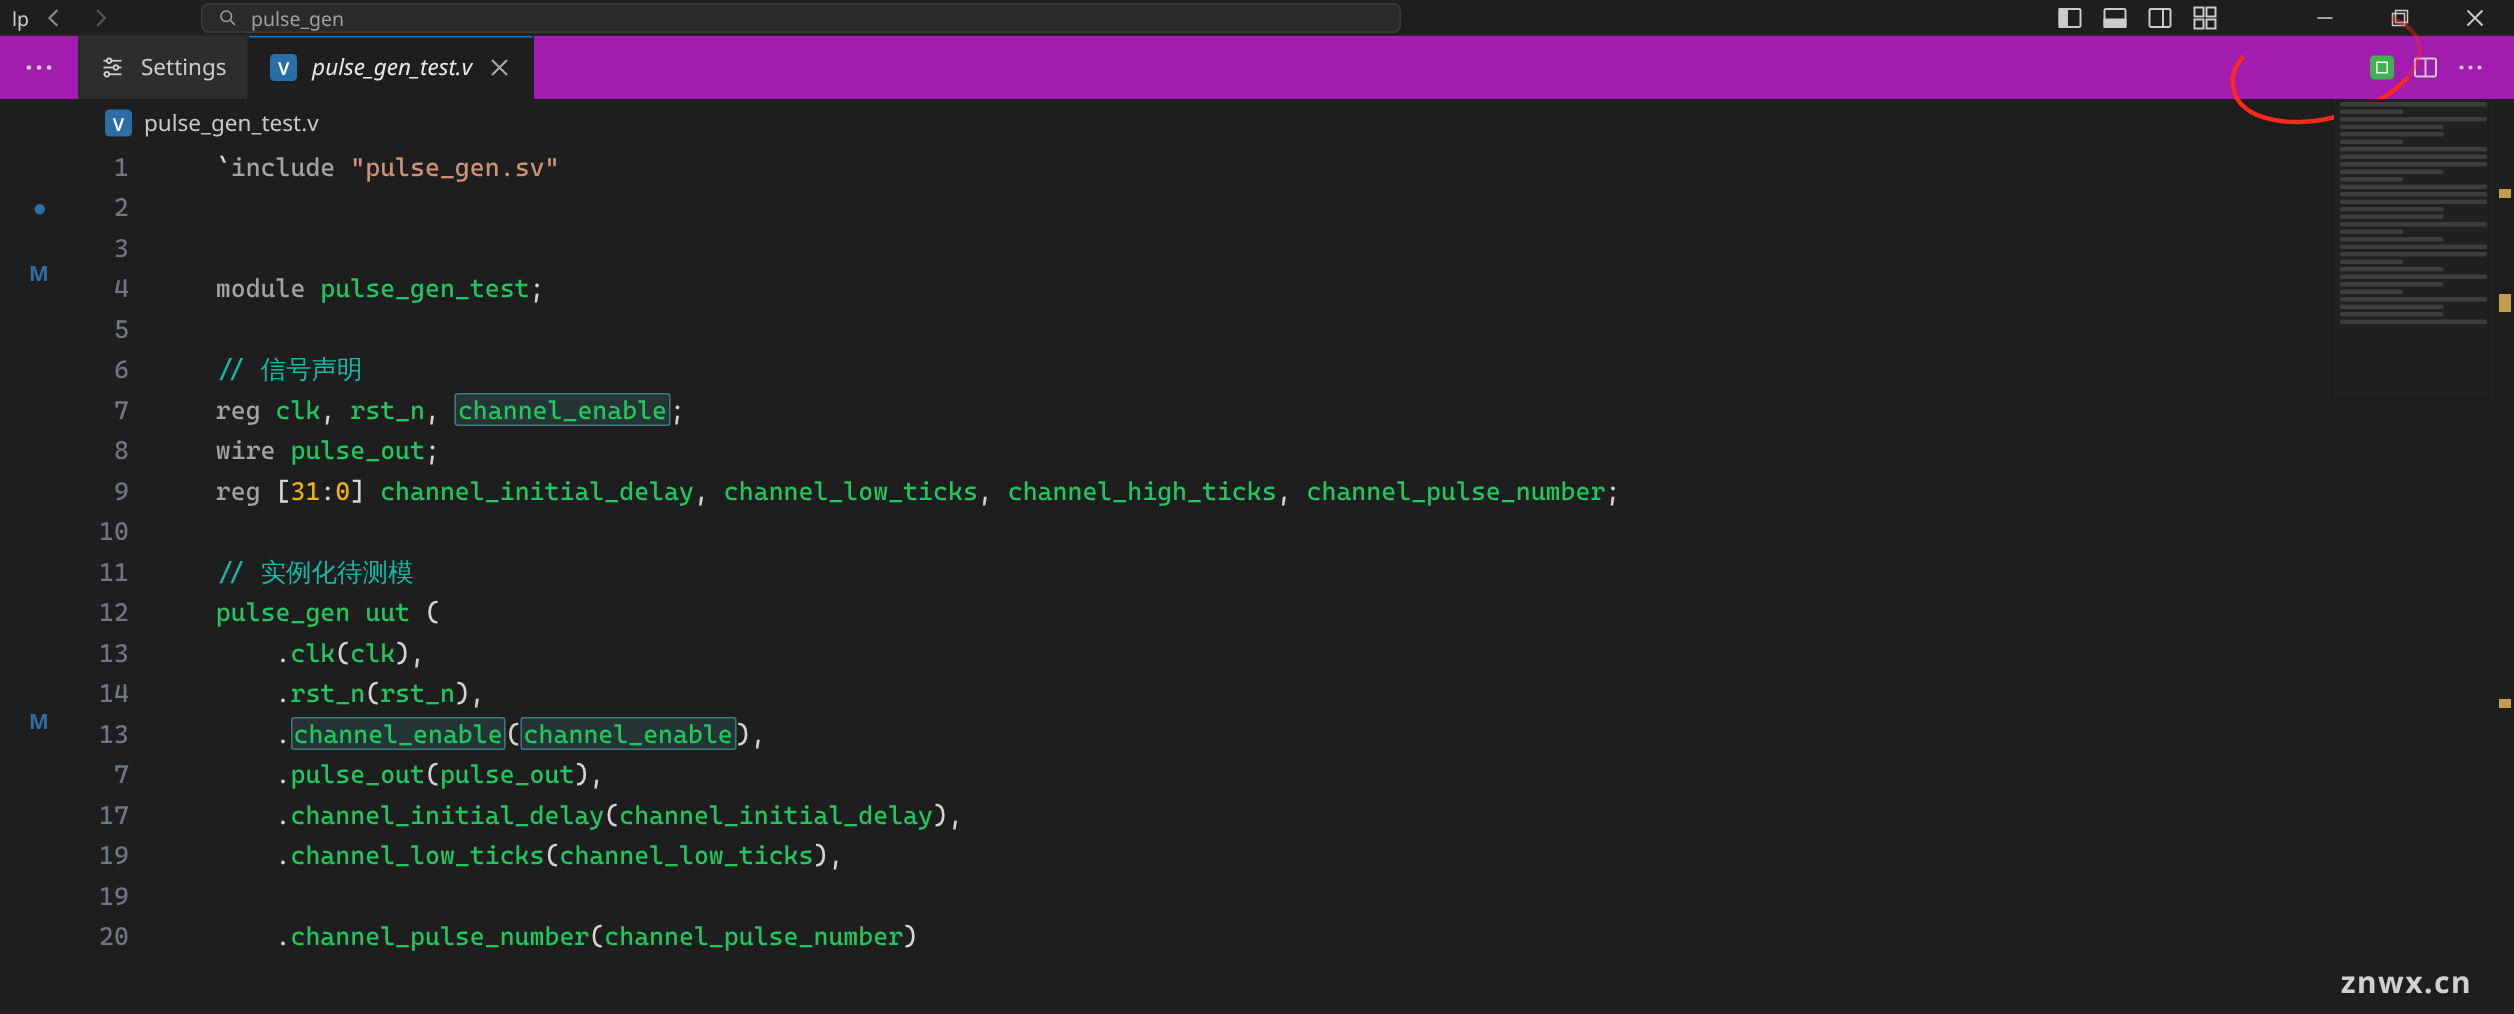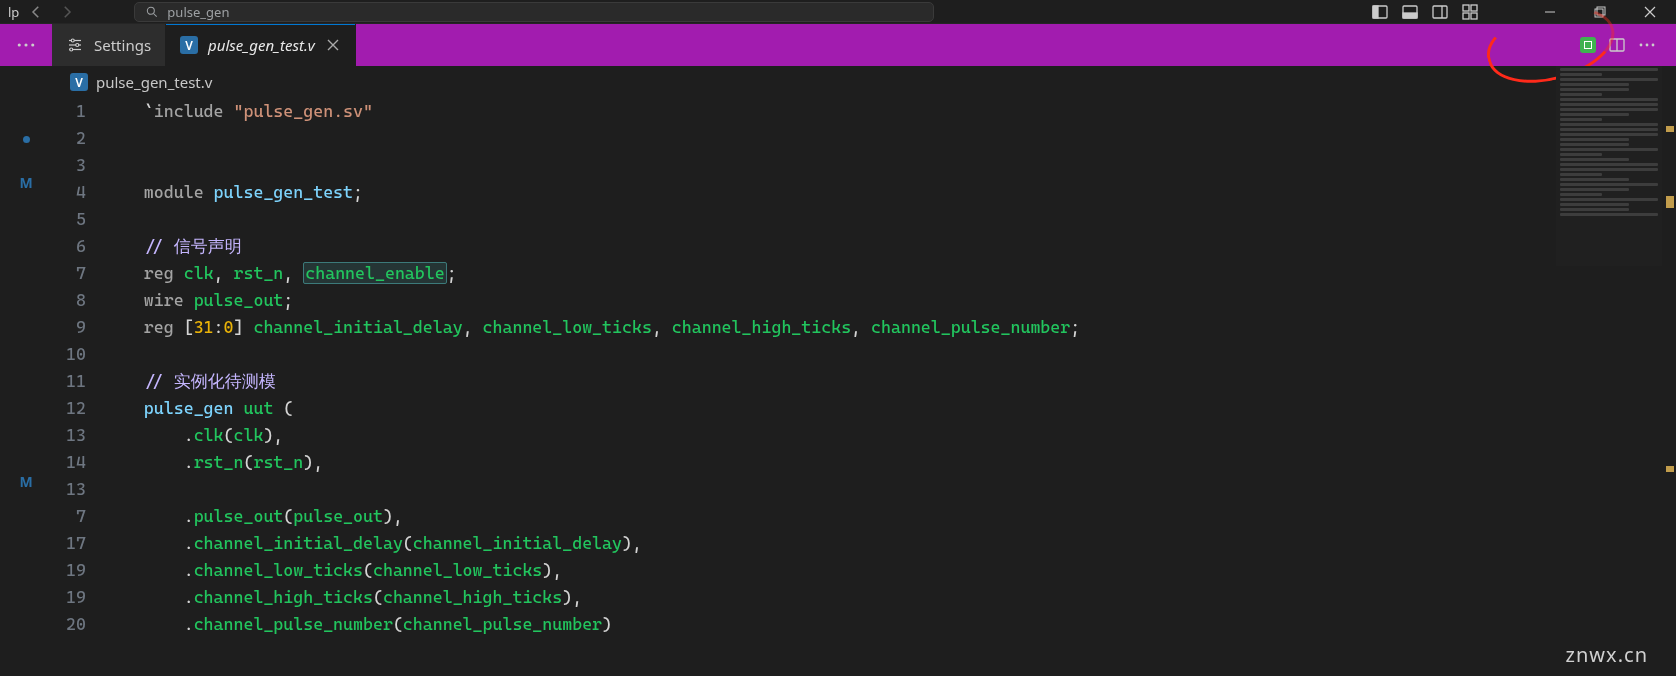--- a/index.html
+++ b/index.html
@@ -102,35 +102,35 @@
     padding-left:8px;
     position:relative;
     letter-spacing:0px;
   }
   .row{display:flex}
   .ln{width:44px;text-align:right;color:#6e7681;padding-right:18px;user-select:none}
   .txt{white-space:pre;color:#d4d4d4}
   .kw{color:#a3a3a3}
   .fn{color:#22c55e}
   .str{color:#ce9178}
-  .cmt{color:#c4b5fd}
+  .cmt{color:#14b8a6}
   .num{color:#eab308}
-  .type{color:#7dd3fc}
+  .type{color:#22c55e}
   .punct{color:#d4d4d4}
   .hl{border:1px solid #3c7a7a;background:rgba(60,122,122,0.25);padding:0 1px;border-radius:2px}
   
   .minimap{
     position:absolute;right:14px;top:66px;width:106px;height:200px;
     background:#202020;
   }
   .minimap .ml{height:3px;margin:2px 4px;background:#3d3d3d;border-radius:1px}
   .minimap .ml.s{width:40%}.minimap .ml.m{width:65%}.minimap .ml.l{width:92%}
   .scrollbar-track{position:absolute;right:0;top:66px;bottom:0;width:12px}
   .scroll-mark{position:absolute;right:2px;width:8px;height:6px;background:#c29d4c}
-  .watermark{position:absolute;right:28px;bottom:8px;color:#d0d0d0;font-weight:400;font-size:20px;letter-spacing:1px}
+  .watermark{position:absolute;right:28px;bottom:8px;color:#d0d0d0;font-weight:700;font-size:20px;letter-spacing:1px}
 </style>
 </head>
 <body>
 
 <div class="titlebar">
   <div class="titlebar-left">
     <span>lp</span>
     <span class="nav-arrow">
       <svg viewBox="0 0 24 24" fill="none" stroke="currentColor" stroke-width="2">
           <path d="M15 5l-7 7 7 7"></path>
@@ -312,36 +312,36 @@
         <div class="row">
           <span class="ln">13</span>
           <span class="txt">        <span class="punct">.</span><span class="fn">clk</span><span class="punct">(</span><span class="fn">clk</span><span class="punct">),</span></span>
         </div>
         <div class="row">
           <span class="ln">14</span>
           <span class="txt">        <span class="punct">.</span><span class="fn">rst_n</span><span class="punct">(</span><span class="fn">rst_n</span><span class="punct">),</span></span>
         </div>
         <div class="row">
           <span class="ln">13</span>
+          <span class="txt">        <span class="punct">.</span><span class="fn hl">channel_enable</span><span class="punct">(</span><span class="fn hl">channel_enable</span><span class="punct">),</span></span>
         </div>
         <div class="row">
           <span class="ln">7</span>
           <span class="txt">        <span class="punct">.</span><span class="fn">pulse_out</span><span class="punct">(</span><span class="fn">pulse_out</span><span class="punct">),</span></span>
         </div>
         <div class="row">
           <span class="ln">17</span>
           <span class="txt">        <span class="punct">.</span><span class="fn">channel_initial_delay</span><span class="punct">(</span><span class="fn">channel_initial_delay</span><span class="punct">),</span></span>
         </div>
         <div class="row">
           <span class="ln">19</span>
           <span class="txt">        <span class="punct">.</span><span class="fn">channel_low_ticks</span><span class="punct">(</span><span class="fn">channel_low_ticks</span><span class="punct">),</span></span>
         </div>
         <div class="row">
           <span class="ln">19</span>
-          <span class="txt">        <span class="punct">.</span><span class="fn">channel_high_ticks</span><span class="punct">(</span><span class="fn">channel_high_ticks</span><span class="punct">),</span></span>
         </div>
         <div class="row">
           <span class="ln">20</span>
           <span class="txt">        <span class="punct">.</span><span class="fn">channel_pulse_number</span><span class="punct">(</span><span class="fn">channel_pulse_number</span><span class="punct">)</span></span>
         </div>
       </div>
   </div>
 </div>
 
 <div class="minimap">

